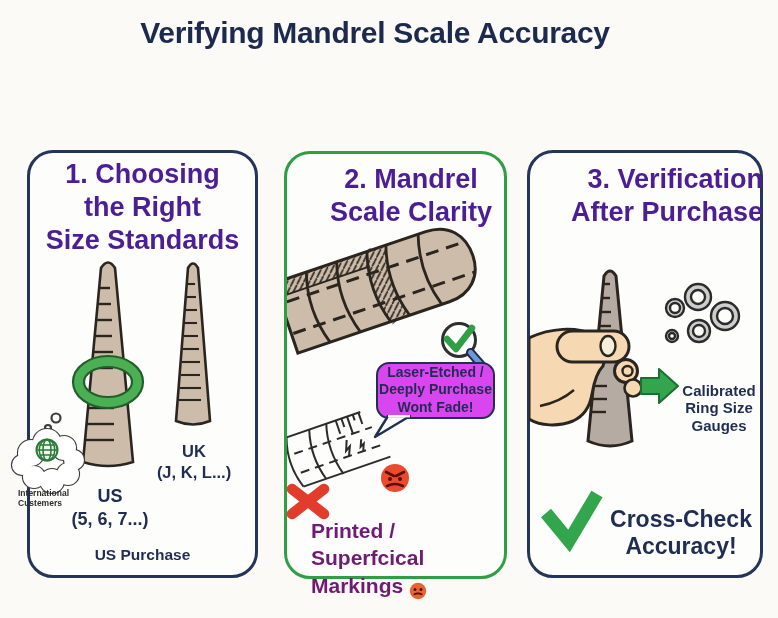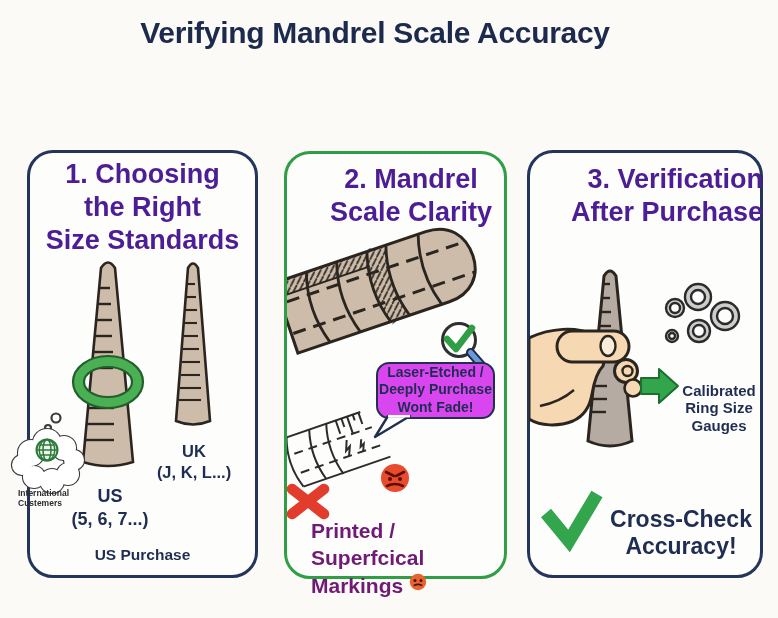--- a/index.html
+++ b/index.html
@@ -20,21 +20,21 @@
   .p2-title{left:321px;top:163px;width:180px;text-align:center;}
   .p3-title{left:527px;top:163px;width:236px;text-align:right;}
   .uk-label{left:151px;top:425px;width:86px;font-size:16.5px;line-height:1.3;}
   .us-label{left:67px;top:469px;width:86px;font-size:18px;line-height:1.3;}
   .p1-footer{left:30px;top:529px;width:225px;font-size:15.5px;line-height:1.25;}
   .cloud-text{left:18px;top:488px;width:60px;font-size:8.5px;line-height:1.18;font-weight:700;color:#2c2c2c;text-align:left;}
   .speech-bubble{left:376px;top:362px;width:119px;height:57px;box-sizing:border-box;background:#d946ef;
     border:2.5px solid #22304f;border-radius:13px;font-size:14px;line-height:1.24;font-weight:700;
     color:#1f2d52;text-align:center;padding-top:0;z-index:4;}
   .p2-caption{left:297px;top:517px;width:200px;font-size:21px;line-height:1.3;font-weight:700;color:#701a75;margin-left:14px;}
-  .cap-line2{display:flex;align-items:flex-start;}
+  .cap-line2{display:flex;align-items:flex-end;}
   .cap-line2 svg{margin-left:6px;transform:translateY(1px);}
   .gauge-label{left:676px;top:366px;width:86px;font-size:15px;line-height:1.16;}
   .crosscheck-label{left:600px;top:490px;width:162px;font-size:23px;line-height:1.18;}
   svg{display:block;}
   .z2{z-index:2;} .z5{z-index:5;}
 </style>
 </head>
 <body>
 
 <div class="page">

